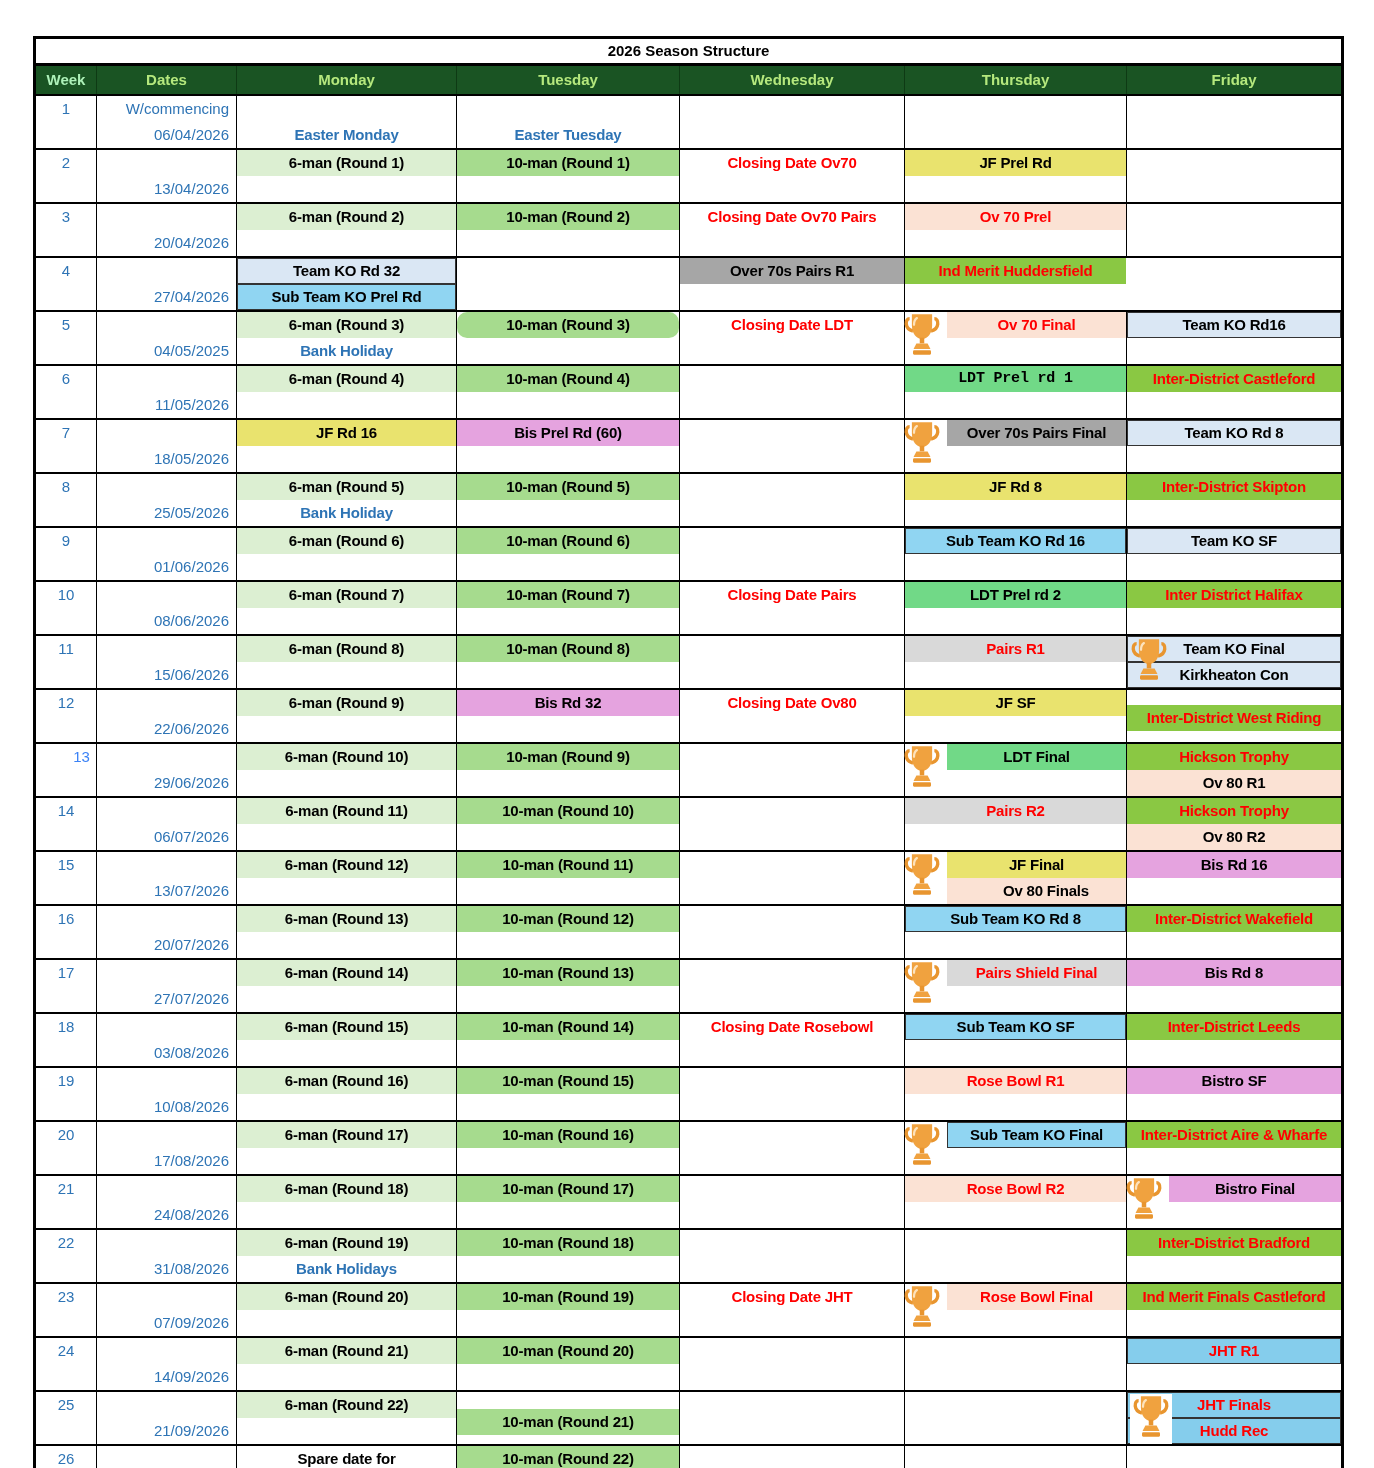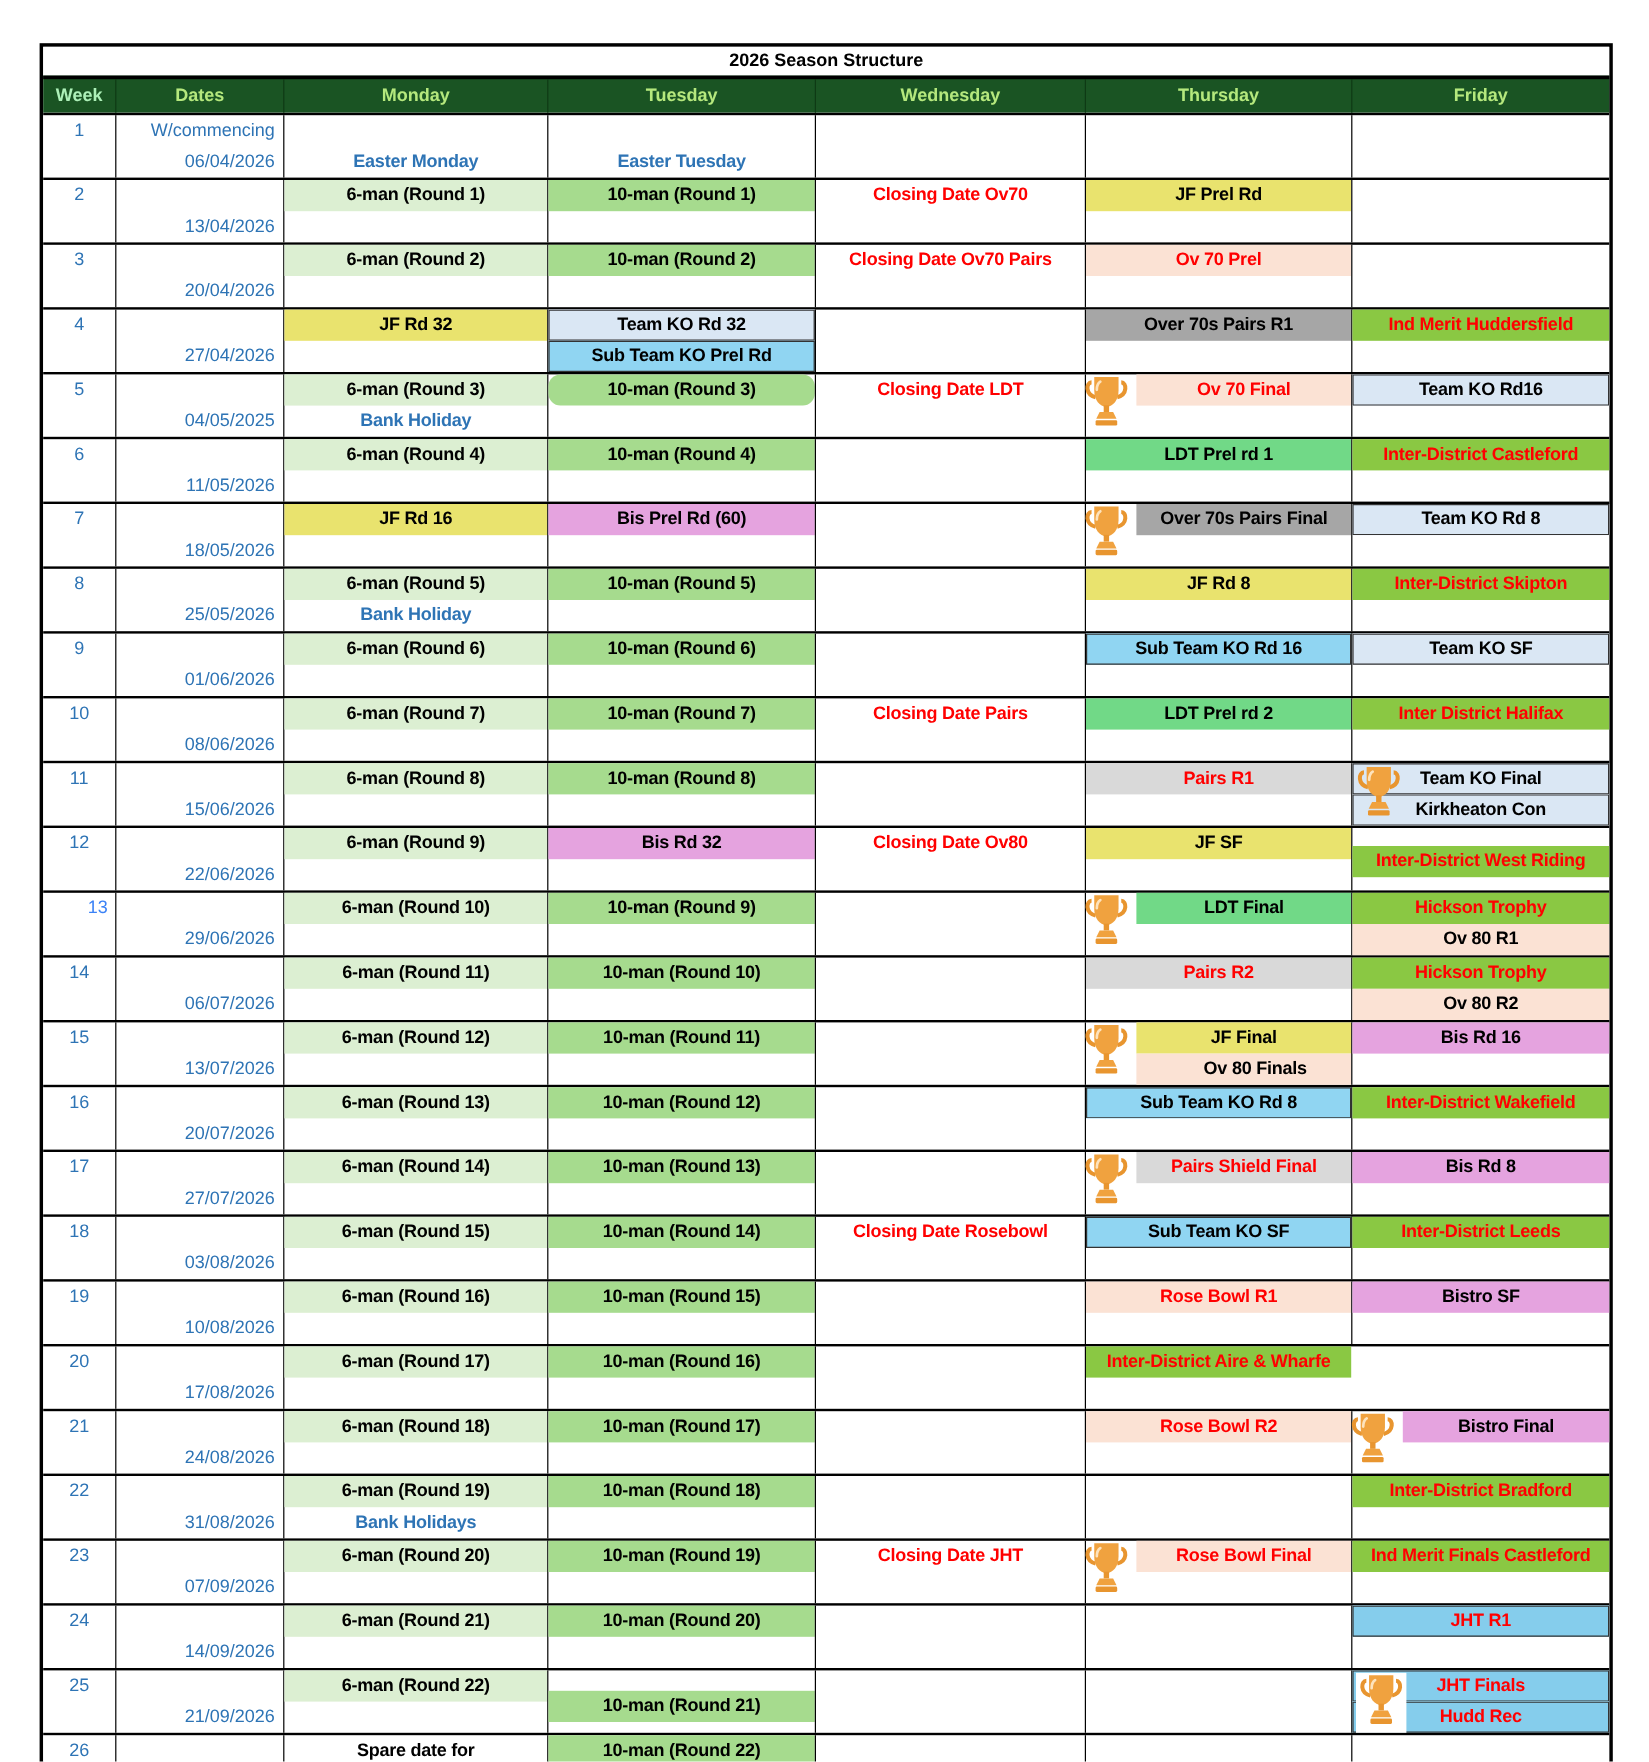--- a/index.html
+++ b/index.html
@@ -100,23 +100,20 @@
         <div class="c"></div>
       </div>
       <div class="wrow grid7">
         <div class="c">
           <div class="wk" style="color: rgb(46, 116, 181);">4</div>
         </div>
         <div class="c">
           <div class="dt l2" style="color: rgb(46, 116, 181);">27/04/2026</div>
         </div>
         <div class="c">
-          <div class="band" style="top: 0px; background: rgb(233, 227, 110); color: rgb(0, 0, 0);">JF Rd 32</div>
-        </div>
-        <div class="c">
           <div class="band" style="top: 0px; background: rgb(218, 231, 244); color: rgb(0, 0, 0); box-shadow: rgb(51, 51, 51) 0px 0px 0px 1px inset;">Team KO Rd 32</div>
           <div class="band" style="top: 26px; background: rgb(144, 213, 242); color: rgb(0, 0, 0); box-shadow: rgb(51, 51, 51) 0px 0px 0px 1px inset;">Sub Team KO Prel Rd</div>
         </div>
         <div class="c"></div>
         <div class="c">
           <div class="band" style="top: 0px; background: rgb(166, 166, 166); color: rgb(0, 0, 0);">Over 70s Pairs R1</div>
         </div>
         <div class="c">
           <div class="band" style="top: 0px; background: rgb(138, 200, 67); color: rgb(255, 0, 0);">Ind Merit Huddersfield</div>
         </div>
@@ -164,21 +161,21 @@
           <div class="dt l2" style="color: rgb(46, 116, 181);">11/05/2026</div>
         </div>
         <div class="c">
           <div class="band" style="top: 0px; background: rgb(220, 239, 210); color: rgb(0, 0, 0);">6-man (Round 4)</div>
         </div>
         <div class="c">
           <div class="band" style="top: 0px; background: rgb(166, 219, 142); color: rgb(0, 0, 0);">10-man (Round 4)</div>
         </div>
         <div class="c"></div>
         <div class="c">
-          <div class="band" style="top: 0px; background: rgb(113, 217, 135); color: rgb(0, 0, 0);">LDT Prel rd 1</div>
+          <div class="band" style="top: 0px; background: rgb(113, 217, 135); color: rgb(0, 0, 0); font-family: Liberation Mono, monospace;">LDT Prel rd 1</div>
         </div>
         <div class="c">
           <div class="band" style="top: 0px; background: rgb(138, 200, 67); color: rgb(255, 0, 0);">Inter-District Castleford</div>
         </div>
       </div>
       <div class="wrow grid7">
         <div class="c">
           <div class="wk" style="color: rgb(46, 116, 181);">7</div>
         </div>
         <div class="c">
@@ -523,20 +520,34 @@
         <div class="c">
           <div class="dt l2" style="color: rgb(46, 116, 181);">17/08/2026</div>
         </div>
         <div class="c">
           <div class="band" style="top: 0px; background: rgb(220, 239, 210); color: rgb(0, 0, 0);">6-man (Round 17)</div>
         </div>
         <div class="c">
           <div class="band" style="top: 0px; background: rgb(166, 219, 142); color: rgb(0, 0, 0);">10-man (Round 16)</div>
         </div>
         <div class="c"></div>
+        <div class="c">
+          <div class="band off" style="top: 0px; background: rgb(144, 213, 242); color: rgb(0, 0, 0); box-shadow: rgb(51, 51, 51) 0px 0px 0px 1px inset;">Sub Team KO Final</div>
+          <div class="trophy off">
+            <svg viewBox="0 0 32 40" width="36" height="45" xmlns="http://www.w3.org/2000/svg">
+              <path d="M5 5 C1 5 0 14 8 16" fill="none" stroke="#E8952F" stroke-width="3"></path>
+              <path d="M27 5 C31 5 32 14 24 16" fill="none" stroke="#E8952F" stroke-width="3"></path>
+              <path d="M7 1 h18 v10 c0 7 -4 12 -9 12 s-9 -5 -9 -12 z" fill="#F0A23F"></path>
+              <path d="M11.5 4.5 c-1.6 1 -2.6 3 -2.6 6" stroke="#FDE3BD" stroke-width="2" fill="none" stroke-linecap="round"></path>
+              <rect x="14" y="22" width="4" height="5" fill="#E8952F"></rect>
+              <path d="M11 27 h10 l2.5 5 h-15 z" fill="#F0A23F"></path>
+              <rect x="8" y="33" width="16" height="4" rx="1" fill="#E8952F"></rect>
+            </svg>
+          </div>
+        </div>
         <div class="c">
           <div class="band" style="top: 0px; background: rgb(138, 200, 67); color: rgb(255, 0, 0);">Inter-District Aire &amp; Wharfe</div>
         </div>
       </div>
       <div class="wrow grid7">
         <div class="c">
           <div class="wk" style="color: rgb(46, 116, 181);">21</div>
         </div>
         <div class="c">
           <div class="dt l2" style="color: rgb(46, 116, 181);">24/08/2026</div>

